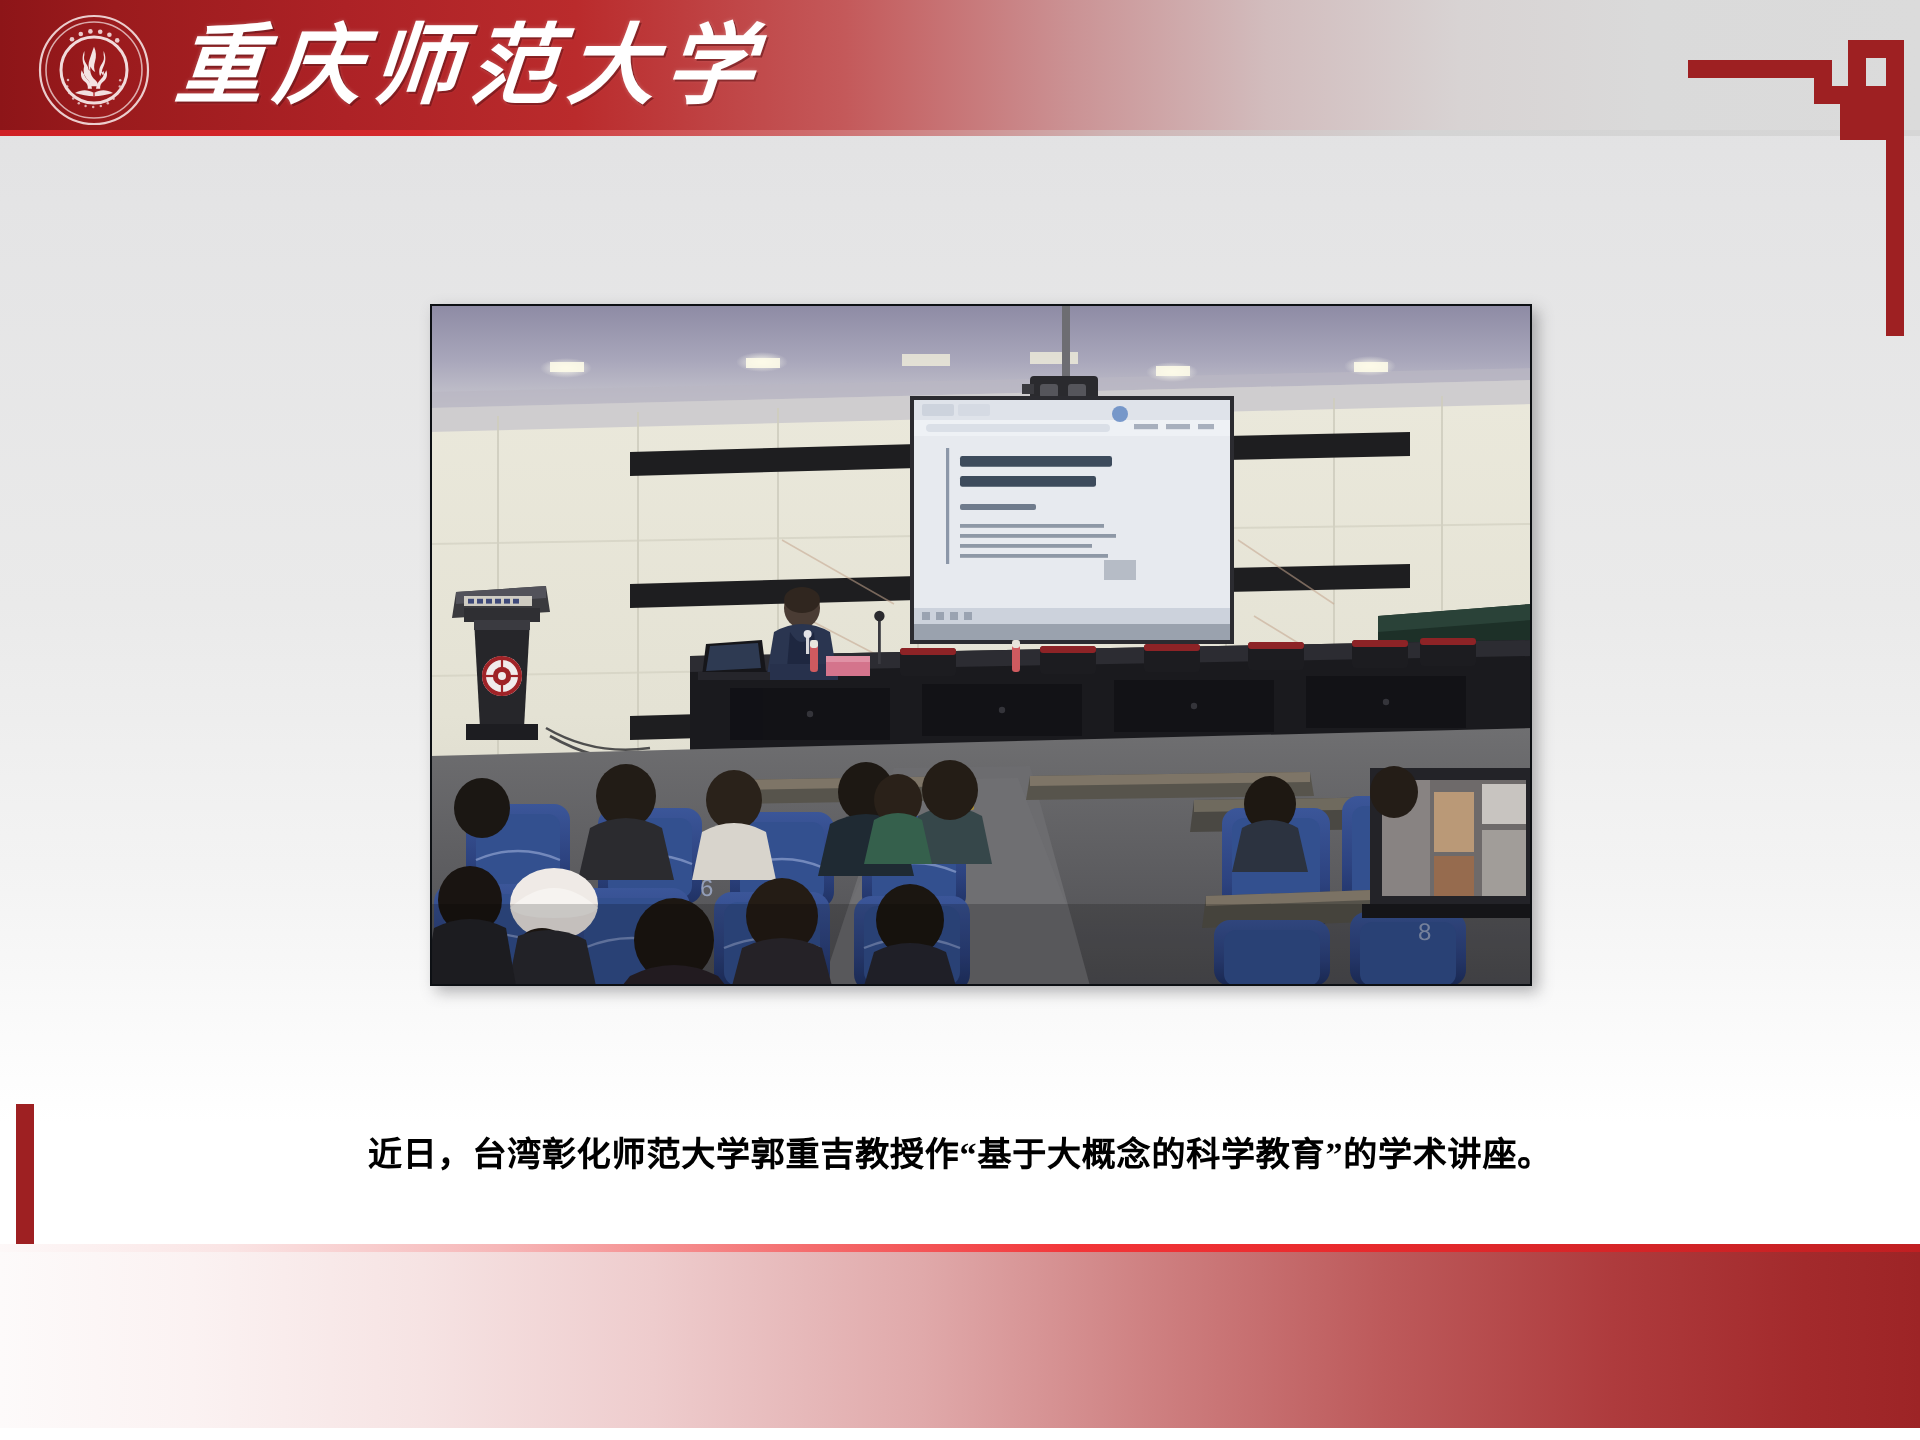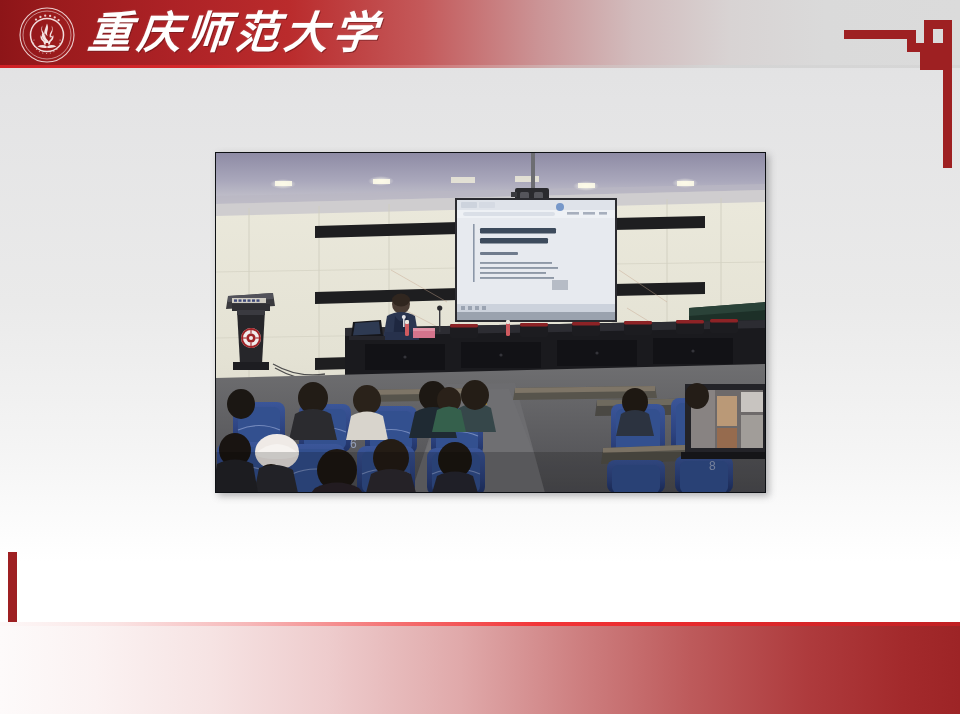--- a/index.html
+++ b/index.html
@@ -606,20 +606,21 @@
         <ellipse cx="420" cy="250" rx="13" ry="14" fill="#1e1812"></ellipse>
         <path d="M406 262 q14 -8 28 0 l5 22 h-38 z" fill="#2c3340"></path>
         <ellipse cx="482" cy="244" rx="12" ry="13" fill="#241d17"></ellipse>
       </g>
 
       <rect x="0" y="300" width="551" height="41" fill="#000000" opacity="0.18"></rect>
       <rect x="0" y="0" width="551" height="341" fill="none" stroke="#0d1014" stroke-width="2"></rect>
     </svg>
   </div>
 
+  <div class="caption">近日，台湾彰化师范大学郭重吉教授作“基于大概念的科学教育”的学术讲座。</div>
 
   <svg class="ornament ornament-bl" viewBox="0 0 108 160">
     <g fill="#9e2022">
 
       <rect x="0" y="0" width="9" height="116"></rect>
 
       <rect x="0" y="107" width="32" height="9"></rect>
       <rect x="23" y="98" width="9" height="18"></rect>
       <rect x="9" y="98" width="23" height="9"></rect>
 

